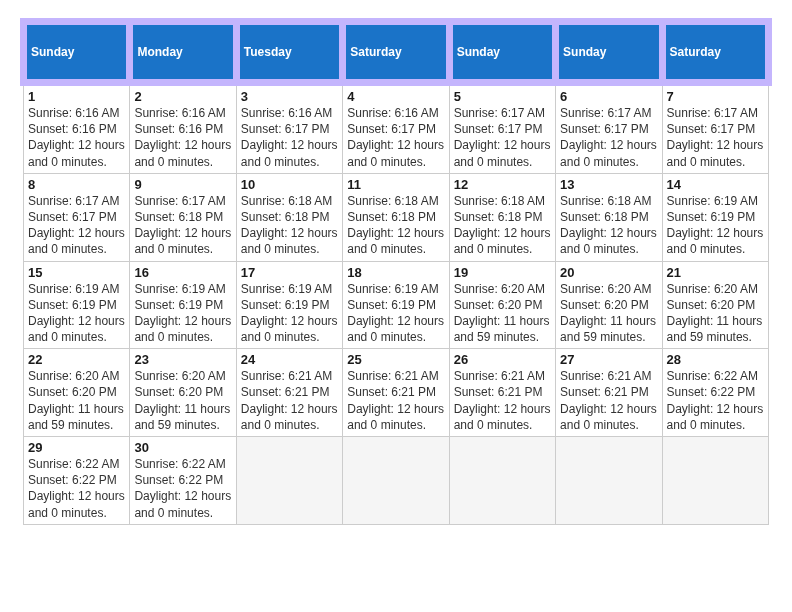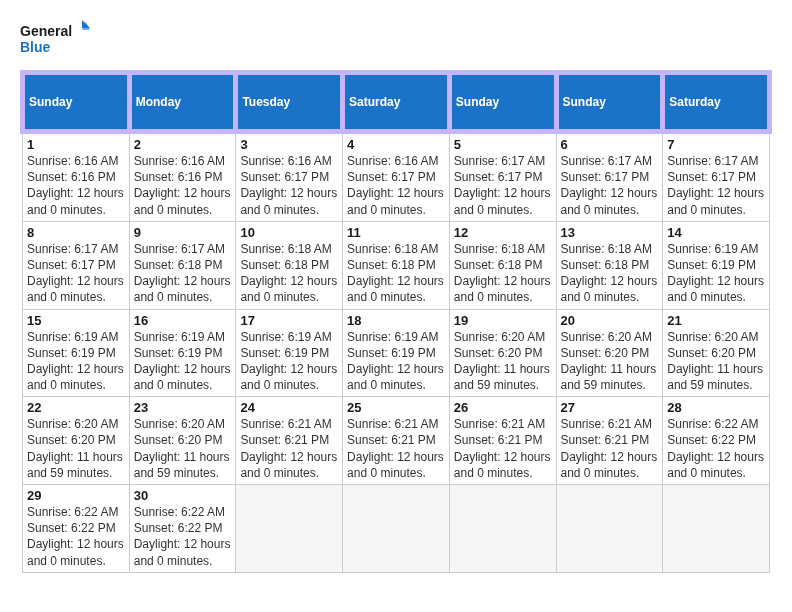--- a/index.html
+++ b/index.html
@@ -42,21 +42,21 @@
       border-collapse: collapse;
       font-size: 10.5px;
     }
     .calendar th {
       background: #1a73c8;
       color: #fff;
       padding: 20px 4px;
       text-align: left;
       font-size: 12px;
       font-weight: bold;
-      border: 5px solid #c4b5fd;
+      border: 7px solid #c4b5fd;
     }
     .calendar td {
       border: 1px solid #ccc;
       vertical-align: top;
       padding: 3px 4px;
       width: calc(100%/7);
       height: 78px;
       background: #fff;
     }
     .calendar td.empty {
@@ -74,34 +74,20 @@
       line-height: 1.35;
     }
     .last-row td {
       height: 70px;
     }
   </style>
 </head>
 <body>
 
 <div class="page">
-  <div class="header">
-    <div class="logo">
-  <svg width="70" height="42" viewBox="0 0 70 42">
-    <text x="0" y="18" font-size="14" font-weight="bold" fill="#1a1a1a" font-family="Arial">General</text>
-    <text x="0" y="34" font-size="14" font-weight="bold" fill="#1a73c8" font-family="Arial">Blue</text>
-    <polygon points="62,2 70,10 62,10" fill="#1a73c8"></polygon>
-    <polygon points="62,12 70,12 66,4" fill="#1a73c8" opacity="0.6"></polygon>
-  </svg>
-</div>
-    <div class="title-block">
-      <div class="main-title"></div>
-      <div class="subtitle"></div>
-    </div>
-  </div>
   <table class="calendar">
     <thead>
       <tr>
       <th>Sunday</th>
           <th>Monday</th>
           <th>Tuesday</th>
           <th>Saturday</th>
           <th>Sunday</th>
           <th>Sunday</th>
           <th>Saturday</th>

